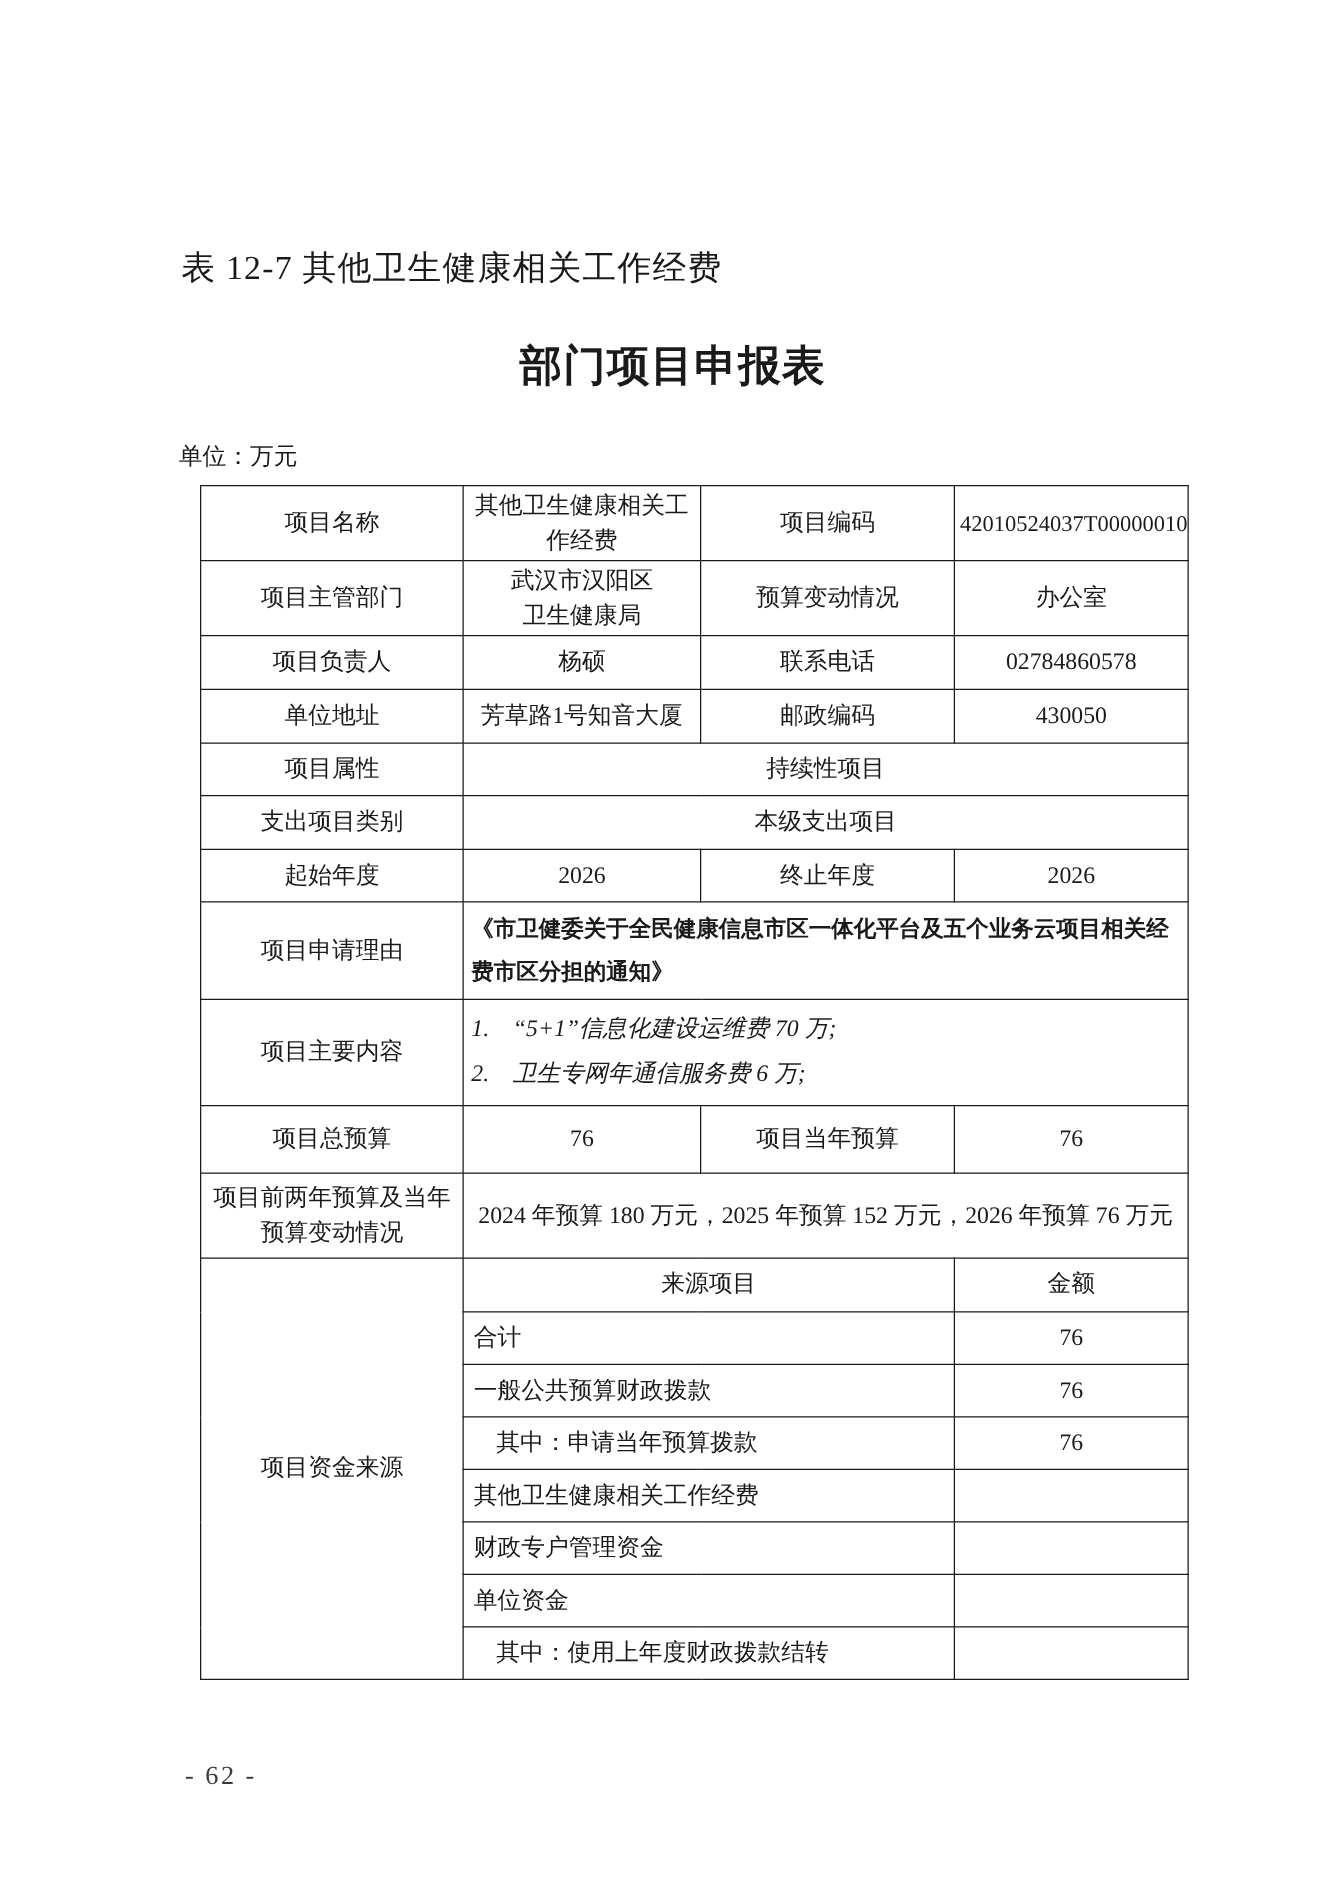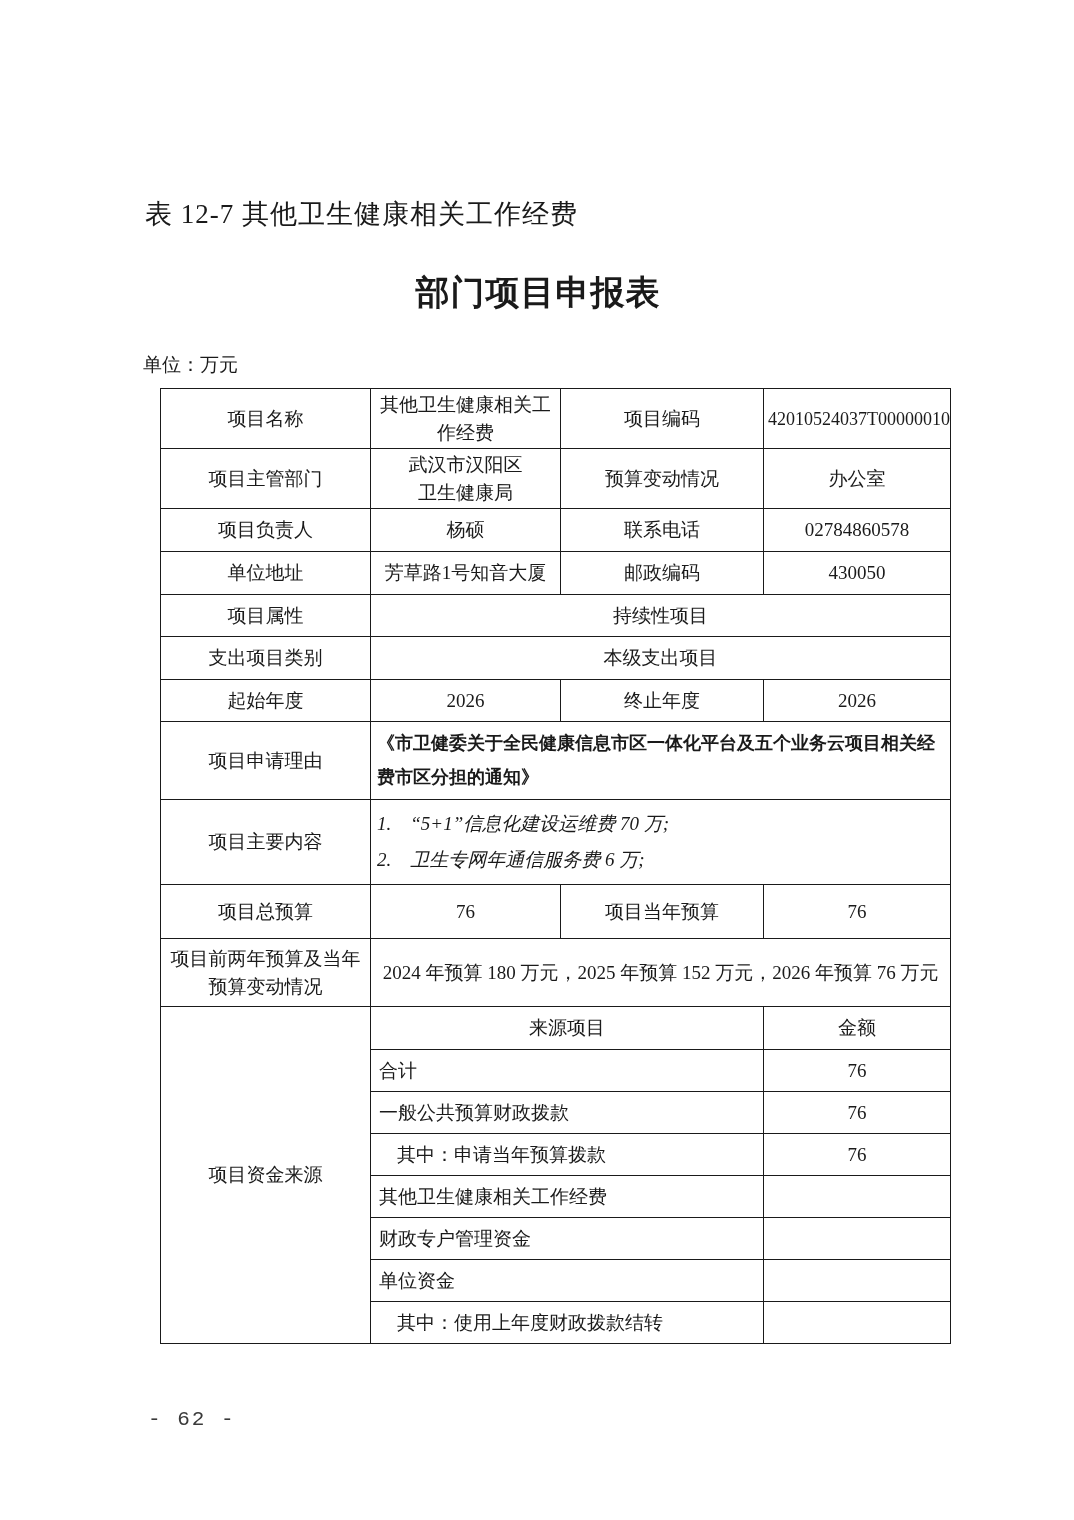--- a/index.html
+++ b/index.html
@@ -61,21 +61,21 @@
   .doc-table td.left { text-align: left; padding-left: 8px; }
   .doc-table td.reason { text-align: left; padding-left: 6px; line-height: 1.85; font-size: 18px; font-weight: bold; }
   .doc-table td.content { text-align: left; padding-left: 6px; line-height: 1.9; font-style: italic; }
   .doc-table td.indent { padding-left: 26px; }
   .doc-table .line { white-space: nowrap; }
   .page-number {
     position: absolute;
     left: 148px;
     top: 1408px;
     font-size: 21px;
-    font-family: Liberation Mono, monospace;
+    font-family: Liberation Serif, serif;
     color: #3a3a3a;
     letter-spacing: 2px;
   }
 </style>
 </head>
 <body>
 
 <div class="page">
 
   <div class="heading">表 12-7 其他卫生健康相关工作经费</div>

